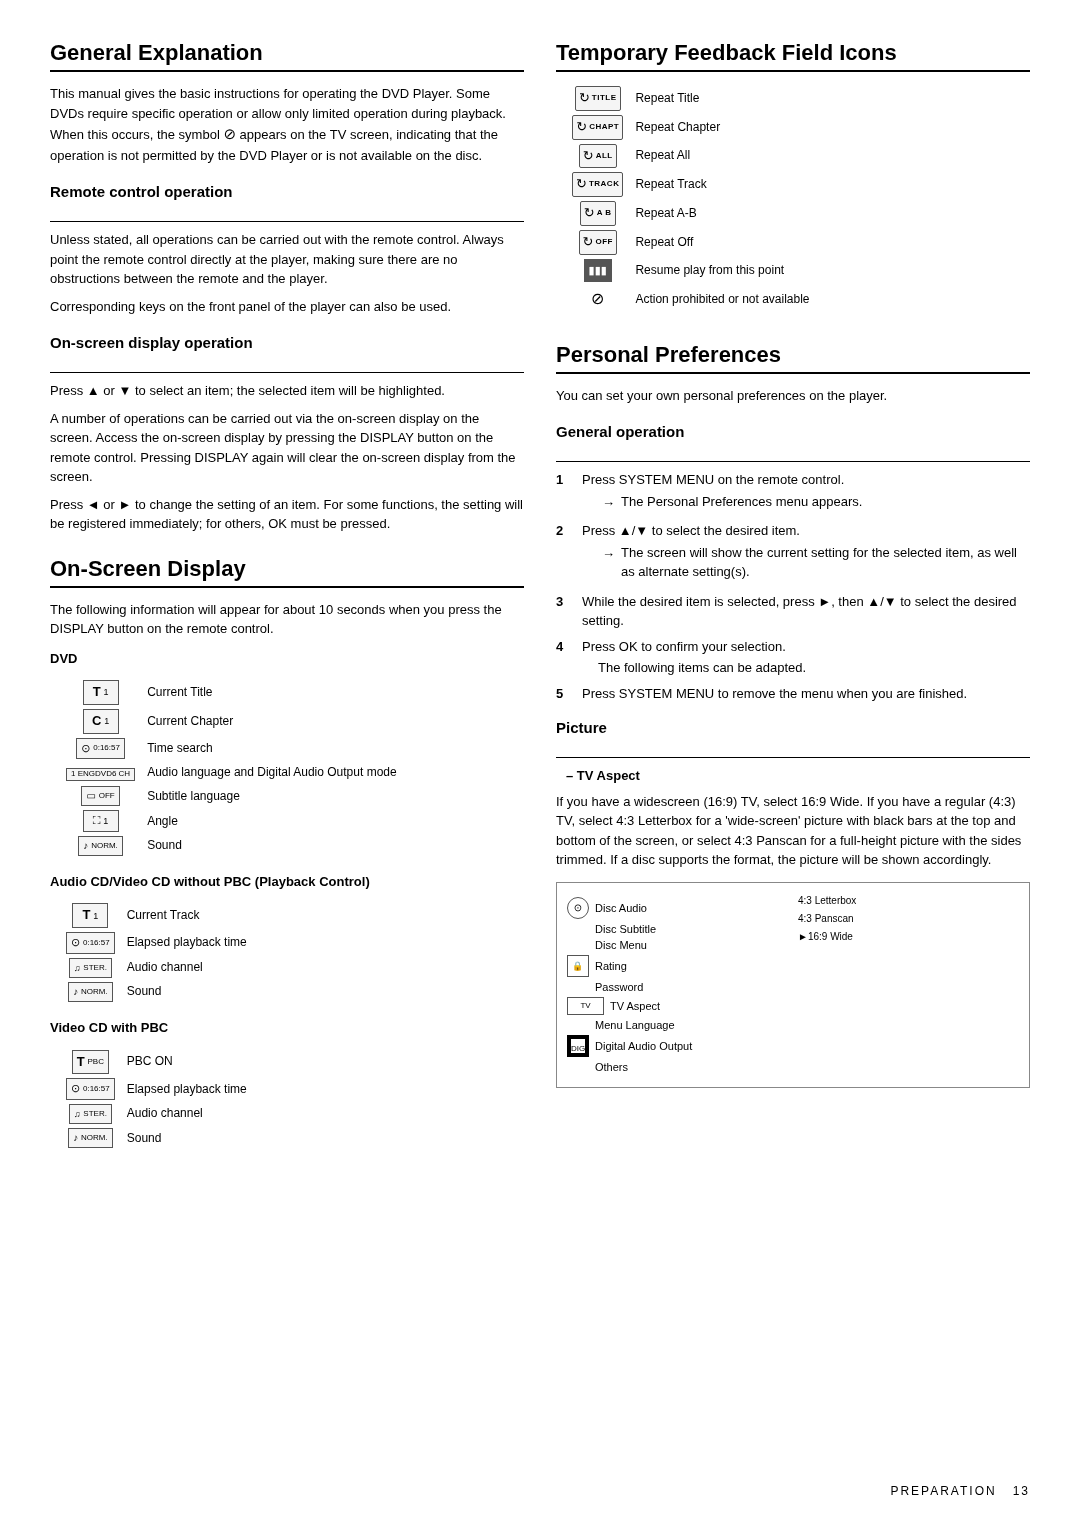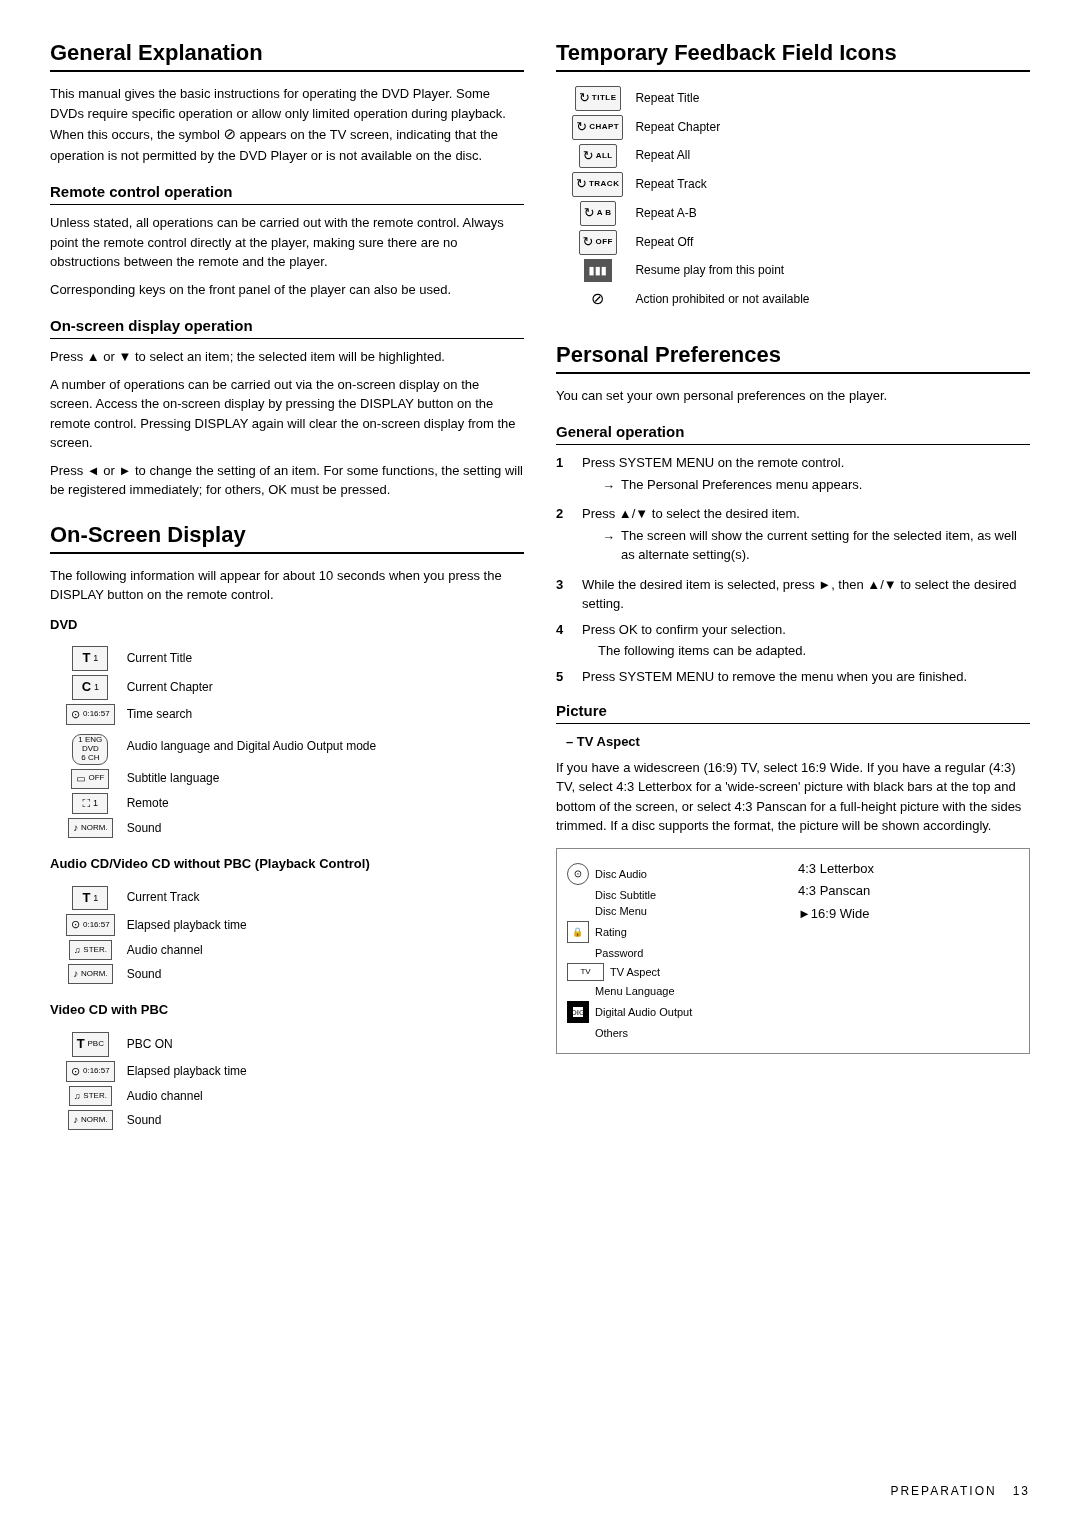--- a/index.html
+++ b/index.html
@@ -30,21 +30,21 @@
       font-weight: bold;
       font-family: Arial, Helvetica, sans-serif;
       border-bottom: 2px solid #000;
       padding-bottom: 4px;
       margin-bottom: 12px;
     }
     h2.subsection-title {
       font-size: 15px;
       font-weight: bold;
       border-bottom: 1.5px solid #000;
-      padding-bottom: 4px;
+      padding-bottom: 21px;
       margin-bottom: 8px;
       margin-top: 18px;
     }
     p {
       margin-bottom: 8px;
       line-height: 1.5;
     }
     .icon-table {
       margin: 10px 0 6px 10px;
       border-collapse: collapse;
@@ -144,21 +144,21 @@
     }
     .sub-box-grid {
       display: flex;
       gap: 10px;
     }
     .sub-box-col {
       flex: 1;
     }
     .sub-box-col p {
       margin-bottom: 3px;
-      font-size: 13px;
+      font-size: 10px;
       line-height: 1.5;
     }
     .sub-box-icon-row {
       display: flex;
       align-items: center;
       gap: 6px;
       margin: 4px 0;
     }
     .sub-box-icon {
       width: 22px;
@@ -185,21 +185,21 @@
       border: 1px solid #555;
       display: inline-flex;
       align-items: center;
       justify-content: center;
       font-size: 9px;
       position: relative;
     }
     .sub-box-dig-icon {
       width: 22px;
       height: 22px;
-      border: 6px solid #000000;
+      border: 4px solid #000000;
       display: inline-flex;
       align-items: flex-end;
       justify-content: center;
       font-size: 8px;
     }
     .page-footer {
       position: fixed;
       bottom: 30px;
       right: 50px;
       font-size: 12px;
@@ -252,39 +252,39 @@
         <td>Current Chapter</td>
       </tr>
       <tr>
         <td class="icon-cell">
           <span class="dvd-icon-box"><span style="font-size:11px;">⊙</span>&nbsp;<span style="font-size:8px;">0:16:57</span></span>
         </td>
         <td>Time search</td>
       </tr>
       <tr>
         <td class="icon-cell">
-          <span class="dvd-icon-box" style="flex-direction:column;font-size:8px;line-height:1.1;border-radius:9px;">
+          <span class="dvd-icon-box" style="font-size:8px;line-height:1.1;">
             <span>1 ENG</span>
                 <span>DVD</span>
                 <span>6 CH</span>
           </span>
         </td>
         <td>Audio language and Digital Audio Output mode</td>
       </tr>
       <tr>
         <td class="icon-cell">
           <span class="dvd-icon-box"><span style="font-size:10px;">▭</span>&nbsp;<span style="font-size:8px;">OFF</span></span>
         </td>
         <td>Subtitle language</td>
       </tr>
       <tr>
         <td class="icon-cell">
           <span class="dvd-icon-box"><span style="font-size:11px;">⛶</span>&nbsp;<span style="font-size:9px;">1</span></span>
         </td>
-        <td>Remote</td>
+        <td>Angle</td>
       </tr>
       <tr>
         <td class="icon-cell">
           <span class="dvd-icon-box"><span style="font-size:10px;">♪</span>&nbsp;<span style="font-size:8px;">NORM.</span></span>
         </td>
         <td>Sound</td>
       </tr>
     </tbody>
       </table>
 

